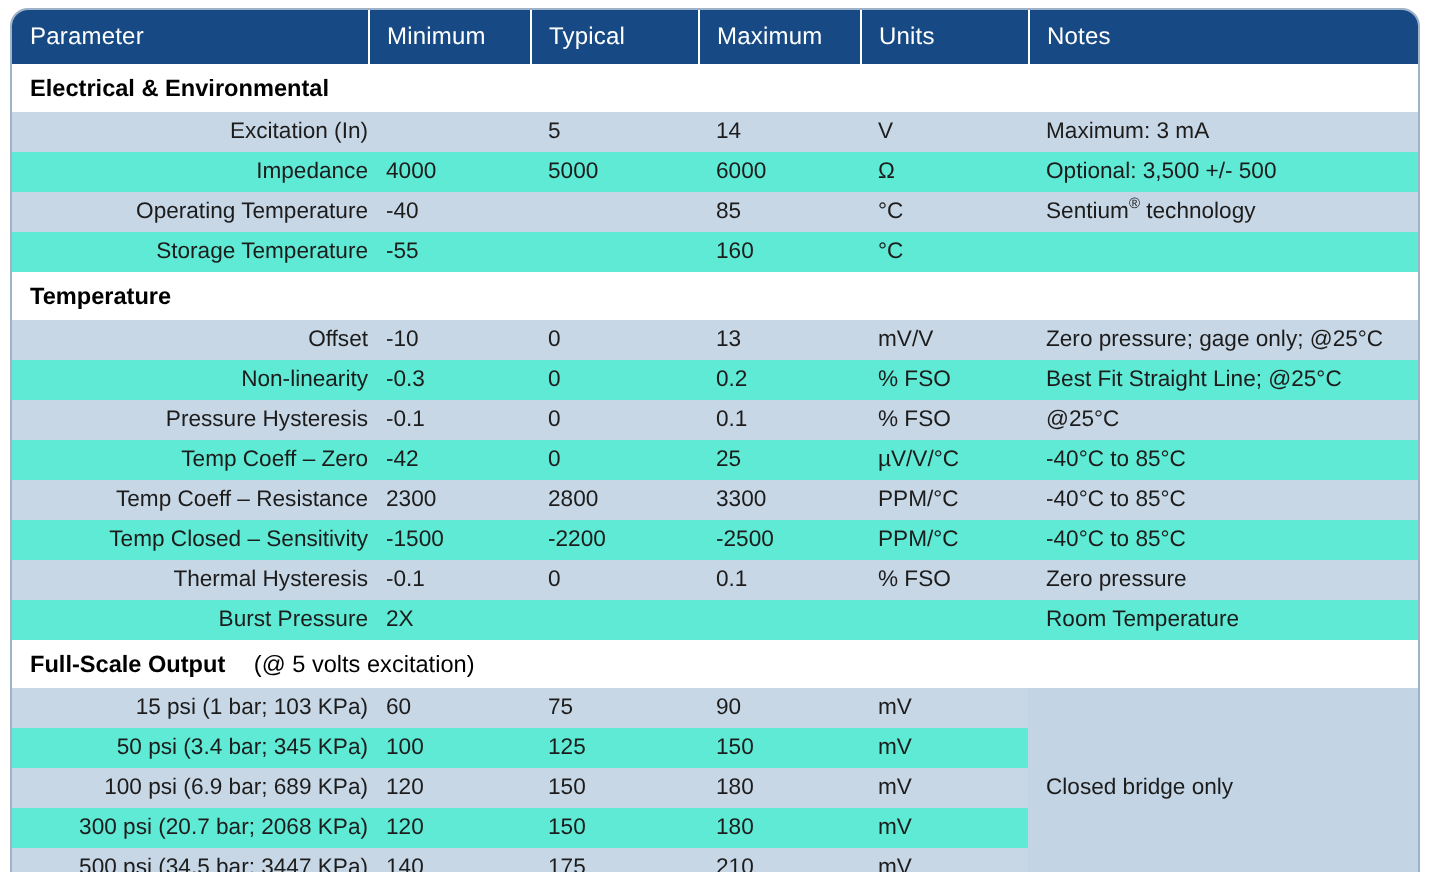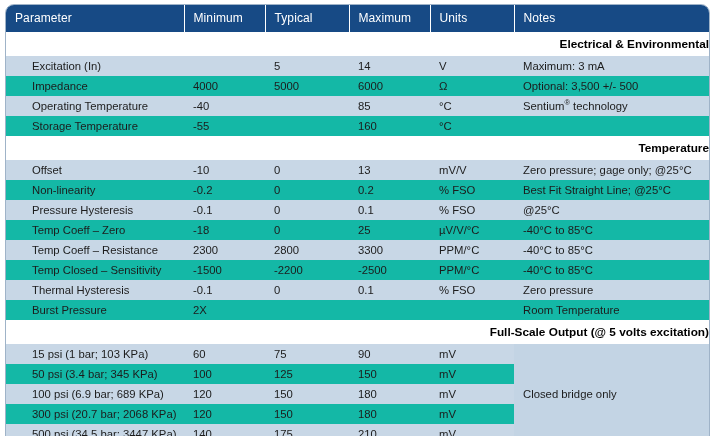--- a/index.html
+++ b/index.html
@@ -58,39 +58,39 @@
   thead th:last-child { border-right: none; }
 
   
   tr.section-row td {
     background: #ffffff;
     font-weight: bold;
     font-size: 11.8px;
     color: #000000;
     padding: 5px 0 5px 9px;
     border: none;
-    text-align: right;
   }
   tr.section-row td .sub {
-    font-weight: bold;
+    font-weight: normal;
+    padding-left: 11px;
   }
 
   
   tr.data-row td {
     padding: 3px 0 3px 9px;
     border: none;
     height: 14px;
     vertical-align: middle;
     white-space: nowrap;
     overflow: hidden;
   }
-  tr.data-row td.param { padding-left: 26px; }
+  tr.data-row td.param { padding-left: 26px; text-align: right; }
 
   tr.data-row.odd  td { background: #c8d7e6; }
-  tr.data-row.even td { background: #14b8a6; }
+  tr.data-row.even td { background: #5eead4; }
 
   
   td.merged-notes {
     background: #c3d4e4 !important;
     vertical-align: middle;
     padding-left: 9px;
     white-space: nowrap;
   }
 
   sup.reg {
@@ -164,37 +164,37 @@
         <tr class="data-row odd">
           <td class="param">Offset</td>
           <td>-10</td>
           <td>0</td>
           <td>13</td>
           <td>mV/V</td>
           <td>Zero pressure; gage only; @25°C</td>
         </tr>
         <tr class="data-row even">
           <td class="param">Non-linearity</td>
-          <td>-0.2</td>
+          <td>-0.3</td>
           <td>0</td>
           <td>0.2</td>
           <td>% FSO</td>
           <td>Best Fit Straight Line; @25°C</td>
         </tr>
         <tr class="data-row odd">
           <td class="param">Pressure Hysteresis</td>
           <td>-0.1</td>
           <td>0</td>
           <td>0.1</td>
           <td>% FSO</td>
           <td>@25°C</td>
         </tr>
         <tr class="data-row even">
           <td class="param">Temp Coeff – Zero</td>
-          <td>-18</td>
+          <td>-42</td>
           <td>0</td>
           <td>25</td>
           <td>µV/V/°C</td>
           <td>-40°C to 85°C</td>
         </tr>
         <tr class="data-row odd">
           <td class="param">Temp Coeff – Resistance</td>
           <td>2300</td>
           <td>2800</td>
           <td>3300</td>

